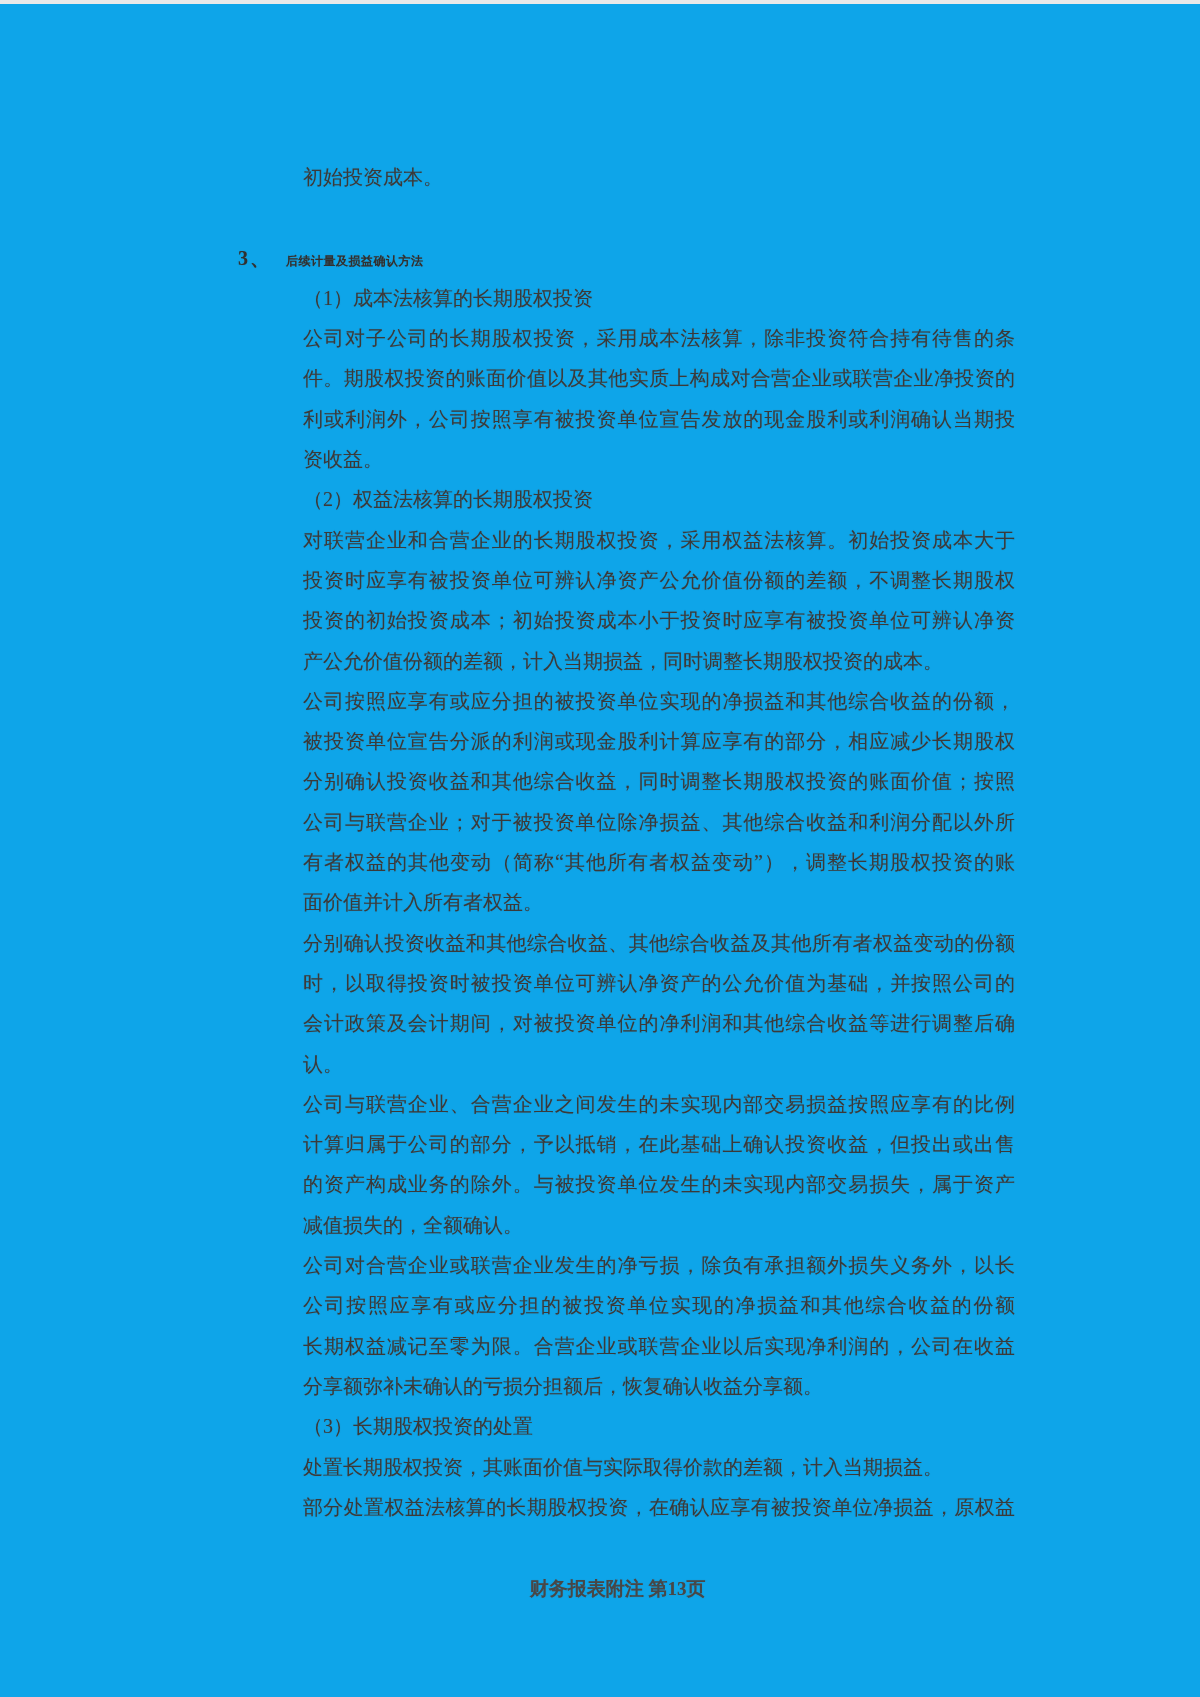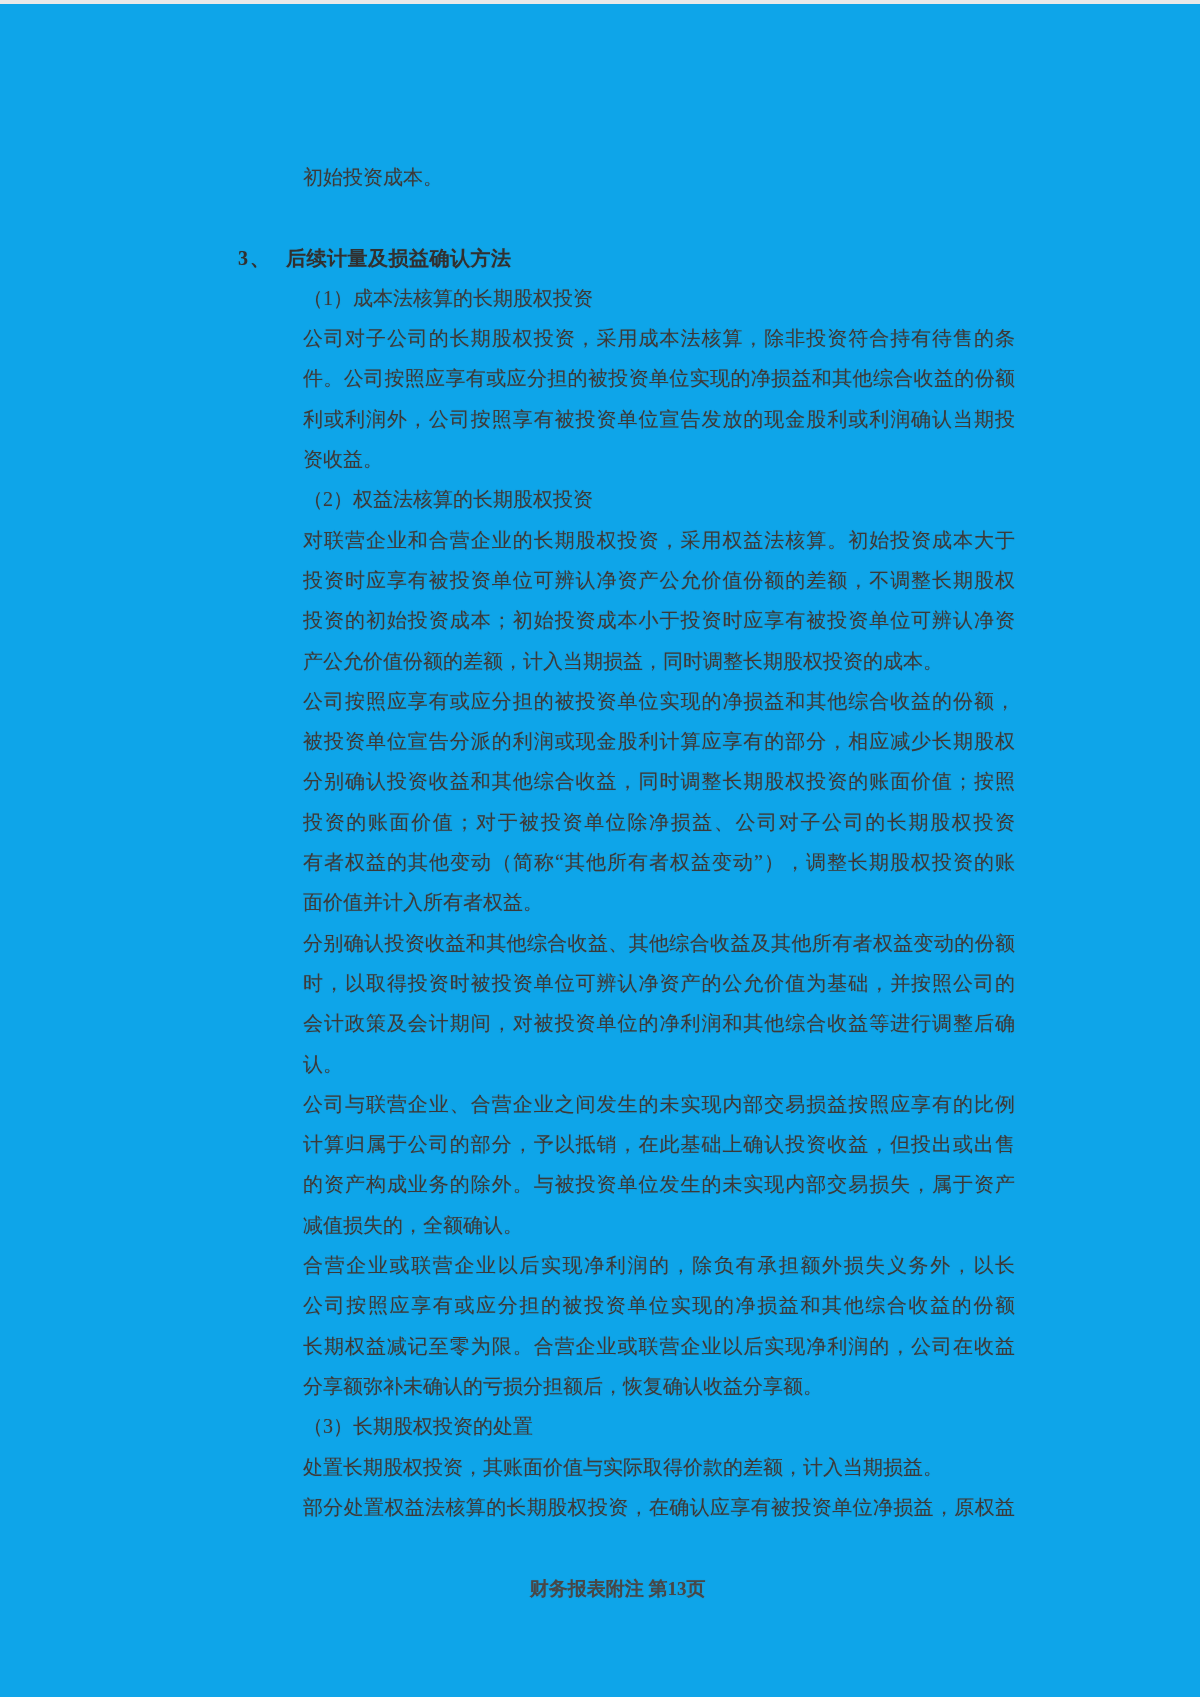--- a/index.html
+++ b/index.html
@@ -50,21 +50,21 @@
   .h-num{
     position:absolute;
     left:-65px;
     top:0;
     font-size:20px;
     letter-spacing:2px;
   }
   .h-title{
     display:inline-block;
     margin-left:-17px;
-    font-size:20px;
+    font-size:12px;
     letter-spacing:0.5px;
   }
   .footer{
     position:absolute;
     left:0;
     top:1572px;
     width:100%;
     text-align:center;
     font-size:19px;
     color:#474747;
@@ -83,43 +83,43 @@
 
     <div class="row blank"></div>
 
     <div class="heading-row">
       <span class="h-num">3、</span><span class="h-title">后续计量及损益确认方法</span>
     </div>
 
     <div id="body-lines">
         <div class="row">（1）成本法核算的长期股权投资</div>
         <div class="row just">公司对子公司的长期股权投资，采用成本法核算，除非投资符合持有待售的条</div>
-        <div class="row just">件。公司按照应享有或应分担的被投资单位实现的净损益和其他综合收益的份额</div>
+        <div class="row just">件。期股权投资的账面价值以及其他实质上构成对合营企业或联营企业净投资的</div>
         <div class="row just">利或利润外，公司按照享有被投资单位宣告发放的现金股利或利润确认当期投</div>
         <div class="row">资收益。</div>
         <div class="row">（2）权益法核算的长期股权投资</div>
         <div class="row just">对联营企业和合营企业的长期股权投资，采用权益法核算。初始投资成本大于</div>
         <div class="row just">投资时应享有被投资单位可辨认净资产公允价值份额的差额，不调整长期股权</div>
         <div class="row just">投资的初始投资成本；初始投资成本小于投资时应享有被投资单位可辨认净资</div>
         <div class="row">产公允价值份额的差额，计入当期损益，同时调整长期股权投资的成本。</div>
         <div class="row just">公司按照应享有或应分担的被投资单位实现的净损益和其他综合收益的份额，</div>
         <div class="row just">被投资单位宣告分派的利润或现金股利计算应享有的部分，相应减少长期股权</div>
         <div class="row just">分别确认投资收益和其他综合收益，同时调整长期股权投资的账面价值；按照</div>
-        <div class="row just">投资的账面价值；对于被投资单位除净损益、公司对子公司的长期股权投资</div>
+        <div class="row just">公司与联营企业；对于被投资单位除净损益、其他综合收益和利润分配以外所</div>
         <div class="row just">有者权益的其他变动（简称“其他所有者权益变动”），调整长期股权投资的账</div>
         <div class="row">面价值并计入所有者权益。</div>
         <div class="row just">分别确认投资收益和其他综合收益、其他综合收益及其他所有者权益变动的份额</div>
         <div class="row just">时，以取得投资时被投资单位可辨认净资产的公允价值为基础，并按照公司的</div>
         <div class="row just">会计政策及会计期间，对被投资单位的净利润和其他综合收益等进行调整后确</div>
         <div class="row">认。</div>
         <div class="row just">公司与联营企业、合营企业之间发生的未实现内部交易损益按照应享有的比例</div>
         <div class="row just">计算归属于公司的部分，予以抵销，在此基础上确认投资收益，但投出或出售</div>
         <div class="row just">的资产构成业务的除外。与被投资单位发生的未实现内部交易损失，属于资产</div>
         <div class="row">减值损失的，全额确认。</div>
-        <div class="row just">合营企业或联营企业以后实现净利润的，除负有承担额外损失义务外，以长</div>
+        <div class="row just">公司对合营企业或联营企业发生的净亏损，除负有承担额外损失义务外，以长</div>
         <div class="row just">公司按照应享有或应分担的被投资单位实现的净损益和其他综合收益的份额</div>
         <div class="row just">长期权益减记至零为限。合营企业或联营企业以后实现净利润的，公司在收益</div>
         <div class="row">分享额弥补未确认的亏损分担额后，恢复确认收益分享额。</div>
         <div class="row">（3）长期股权投资的处置</div>
         <div class="row">处置长期股权投资，其账面价值与实际取得价款的差额，计入当期损益。</div>
         <div class="row just">部分处置权益法核算的长期股权投资，在确认应享有被投资单位净损益，原权益</div>
       </div>
 
   </div>
 

